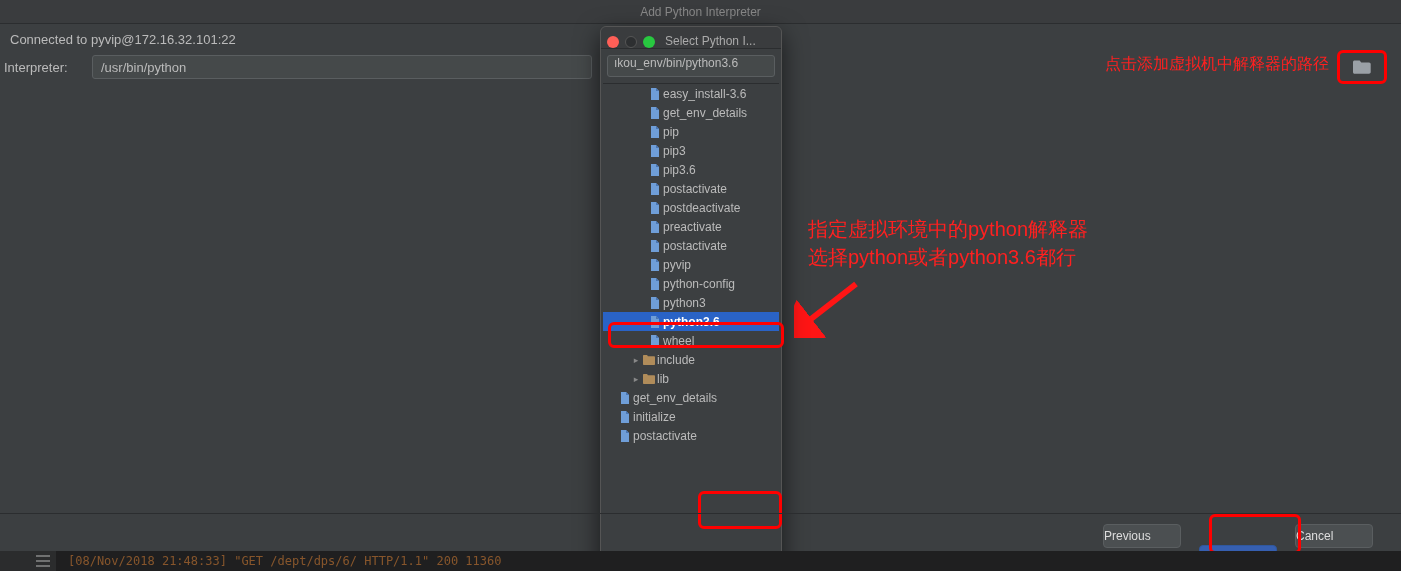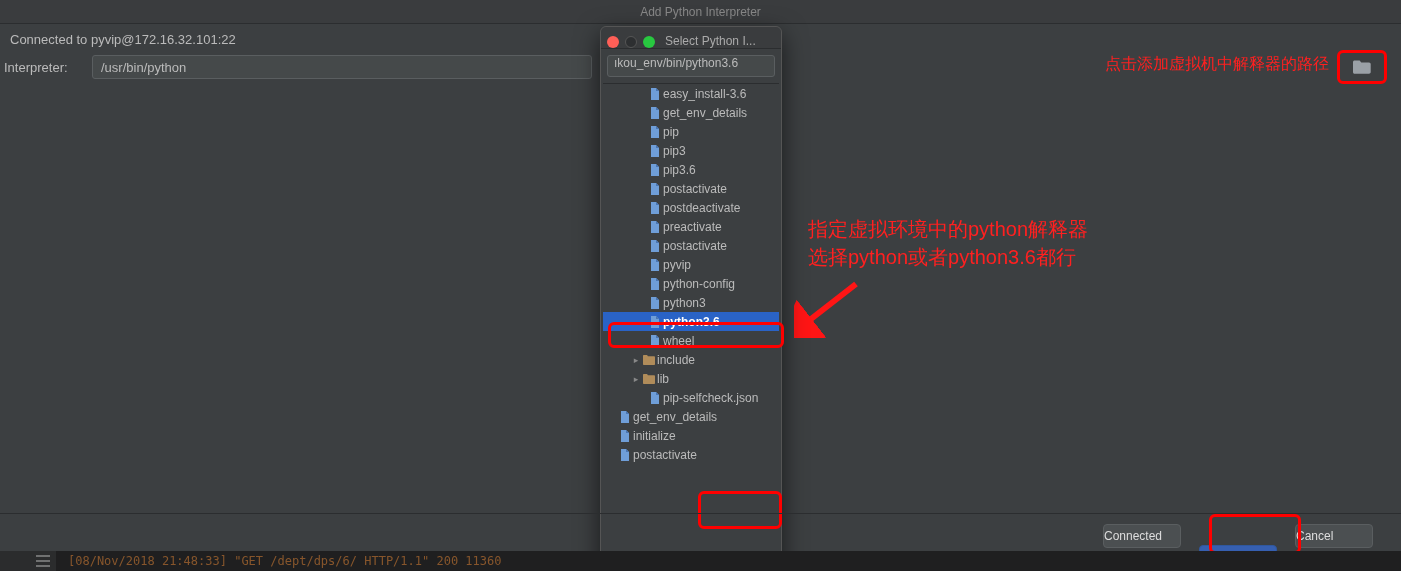--- a/index.html
+++ b/index.html
@@ -421,29 +421,20 @@
       </div>
       <div class="tree-item indent-0b">
         <span class="expando">▸</span>
         <span class="ticon">
           <svg width="12" height="10" viewBox="0 0 12 10">
             <path d="M0 1c0-.6.4-1 1-1h3l1 1.2h6c.6 0 1 .5 1 1V9c0 .6-.4 1-1 1H1c-.6 0-1-.4-1-1V1z" fill="#b08c5a"></path>
           </svg>
         </span>
         <span class="tlabel">lib</span>
       </div>
-      <div class="tree-item indent-1">
-        <span class="ticon">
-          <svg width="12" height="12" viewBox="0 0 12 12">
-            <path d="M2 0h5l3 3v9H2z" fill="#6f9ed8"></path>
-            <path d="M7 0v3h3" fill="#4a76b3"></path>
-          </svg>
-        </span>
-        <span class="tlabel">pip-selfcheck.json</span>
-      </div>
       <div class="tree-item indent-0">
         <span class="ticon">
           <svg width="12" height="12" viewBox="0 0 12 12">
             <path d="M2 0h5l3 3v9H2z" fill="#6f9ed8"></path>
             <path d="M7 0v3h3" fill="#4a76b3"></path>
           </svg>
         </span>
         <span class="tlabel">get_env_details</span>
       </div>
       <div class="tree-item indent-0">
@@ -473,21 +464,21 @@
         <span>OK</span>
       </div>
   </div>
 </div>
 
 <div class="sel-border"></div>
 <div class="ok-border"></div>
 
 <div class="bottom-bar">
   <div class="btn" style="min-width:78px">
-      <span>Connected</span>
+      <span>Previous</span>
     </div>
   <div class="btn primary" style="min-width:78px">
       <span>Finish</span>
     </div>
   <div class="btn" style="min-width:78px">
       <span>Cancel</span>
     </div>
 </div>
 <div class="finish-border"></div>
 

